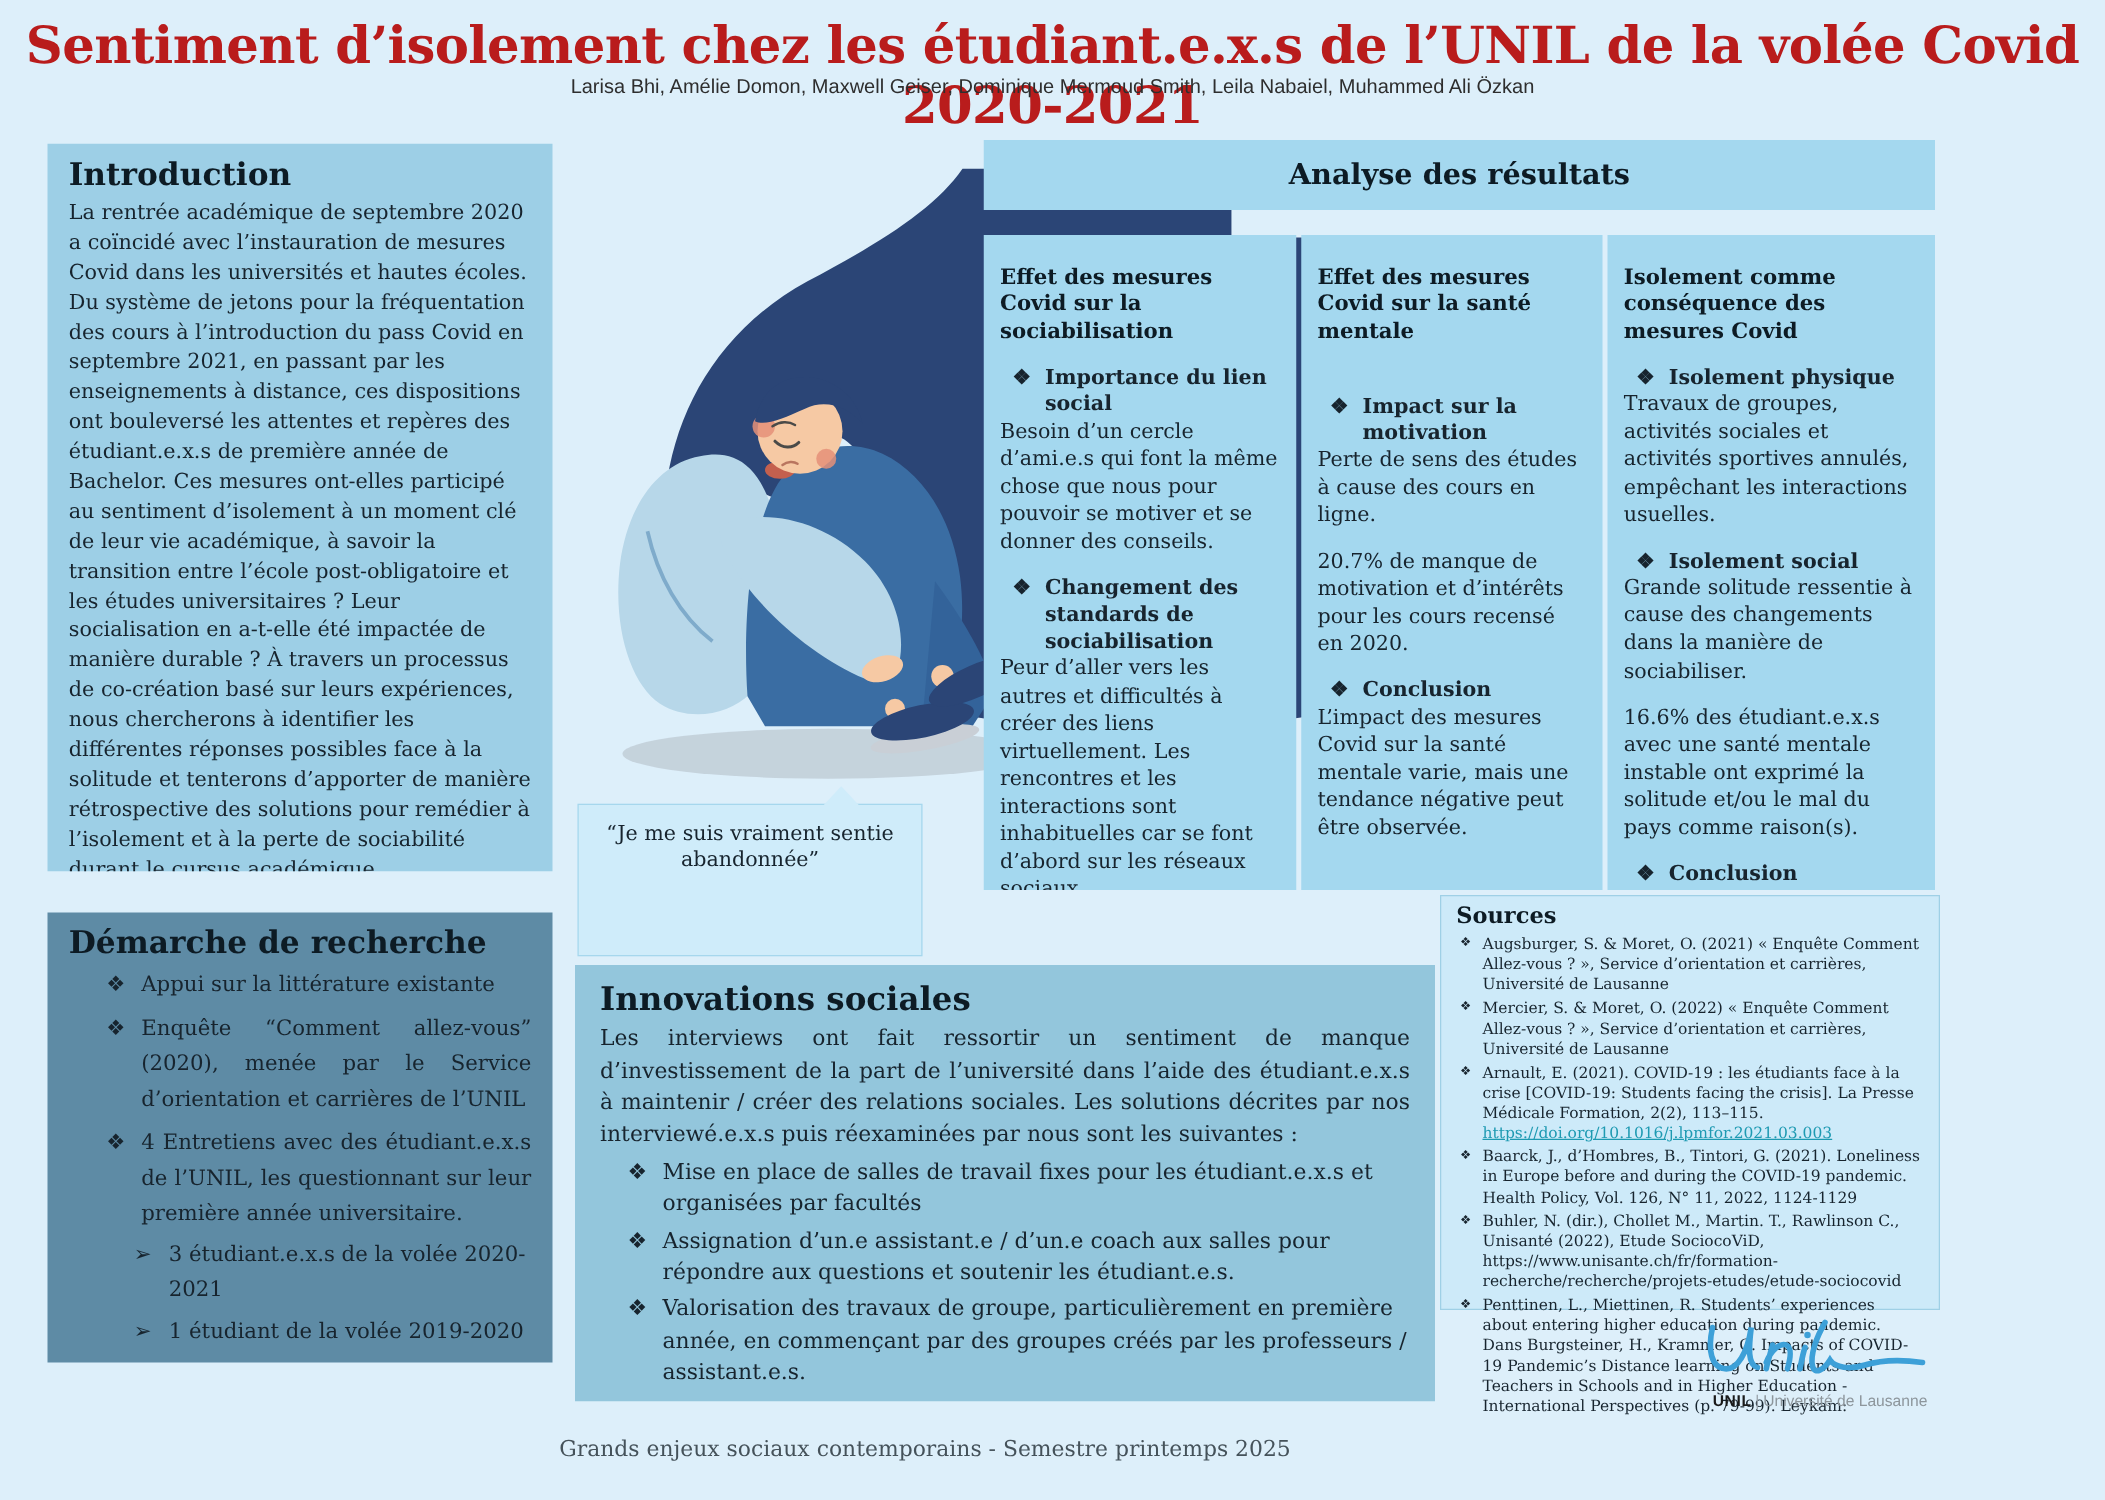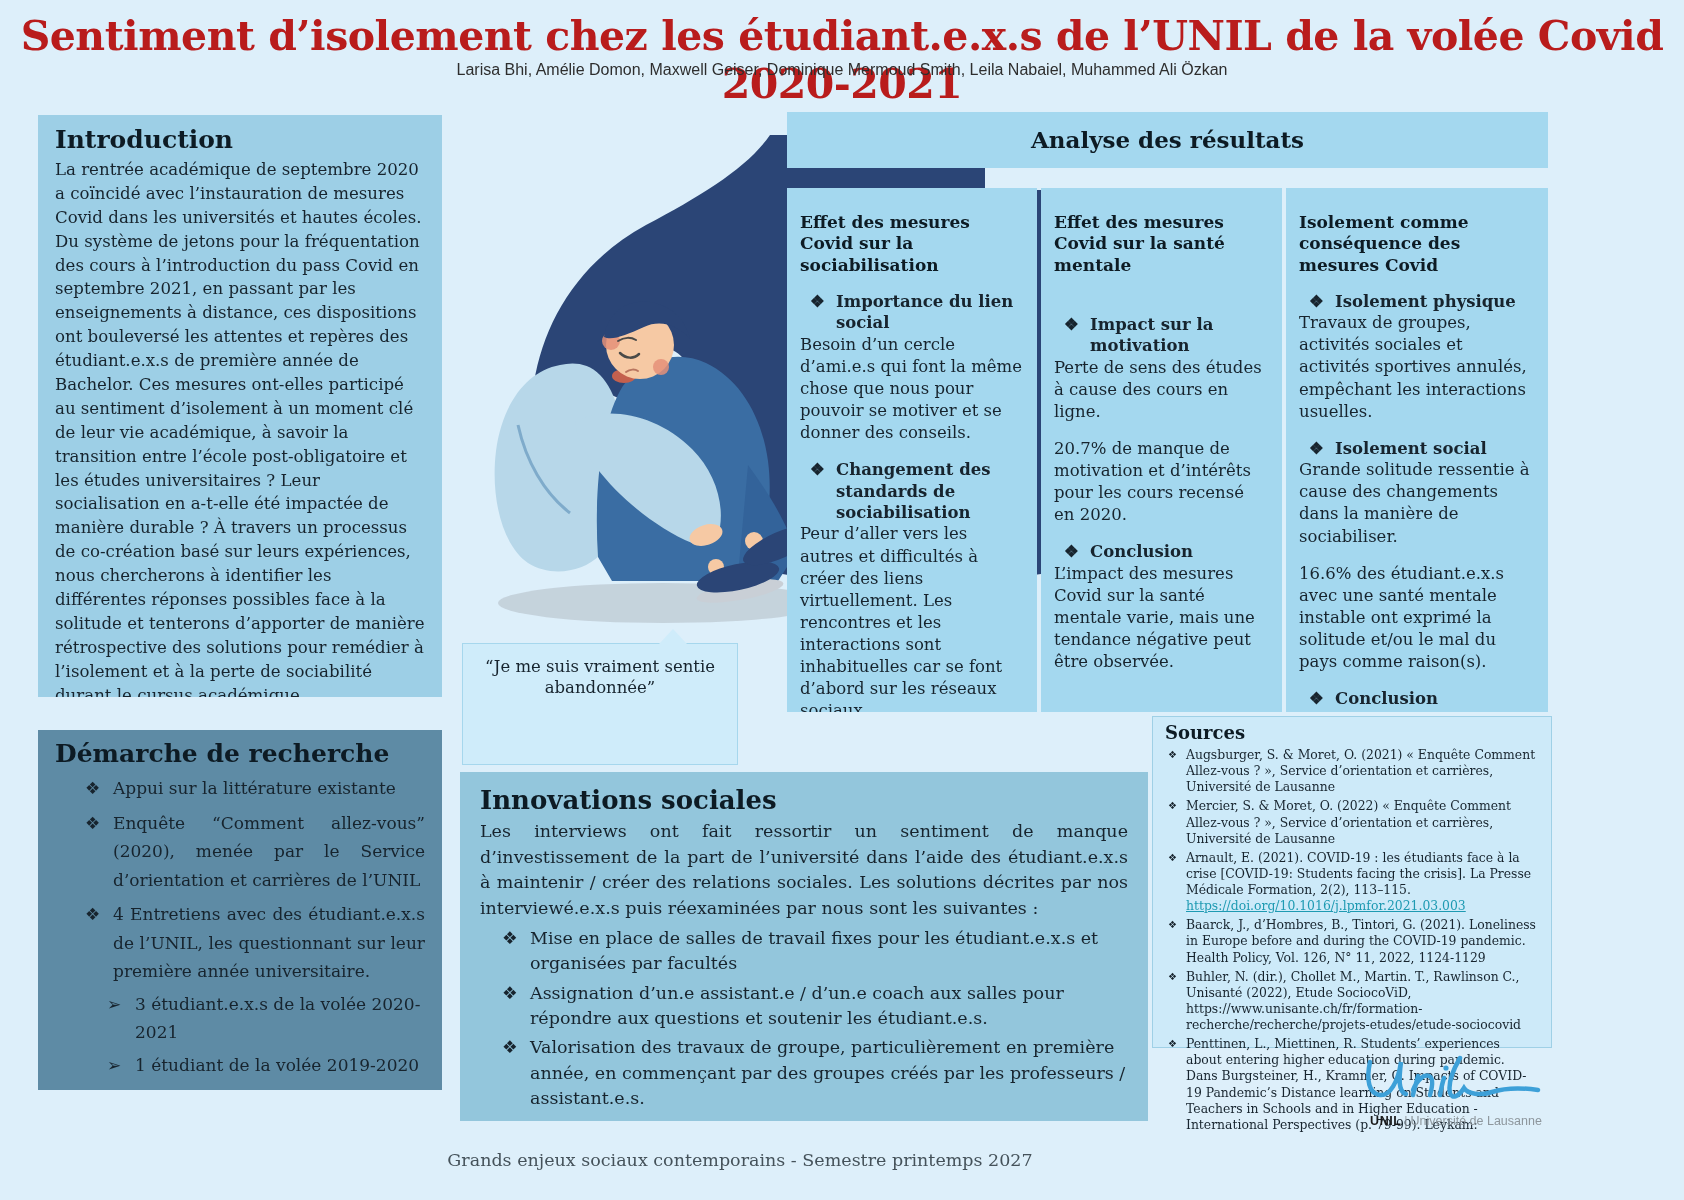--- a/index.html
+++ b/index.html
@@ -246,21 +246,21 @@
     <div class="src">
       <span class="blt">❖</span>
       <span>Buhler, N. (dir.), Chollet M., Martin. T., Rawlinson C., Unisanté (2022), Etude SociocoViD, https://www.unisante.ch/fr/formation-recherche/recherche/projets-etudes/etude-sociocovid</span>
     </div>
     <div class="src">
       <span class="blt">❖</span>
       <span>Penttinen, L., Miettinen, R. Students’ experiences about entering higher education during pandemic. Dans Burgsteiner, H., Krammer, G. Impacts of COVID-19 Pandemic’s Distance learning on Students and Teachers in Schools and in Higher Education - International Perspectives (p. 79-99). Leykam:</span>
     </div>
   </div>
 
-  <div class="abs footer-line">Grands enjeux sociaux contemporains - Semestre printemps 2027</div>
+  <div class="abs footer-line">Grands enjeux sociaux contemporains - Semestre printemps 2025</div>
 
   <div class="abs logo">
     <svg width="200" height="58" viewBox="0 0 200 58" aria-hidden="true">
       <g fill="none" stroke="#3da0d8" stroke-width="4.5" stroke-linecap="round">
         <path d="M14 12 C10 30 13 44 24 45 C34 46 42 32 45 12 C43 28 42 42 50 44"></path>
         <path d="M62 26 C60 34 58 40 57 45 M57 40 C61 30 68 24 73 26 C78 28 76 38 74 45"></path>
         <path d="M88 28 C86 34 85 40 84 45"></path>
         <path d="M104 8 C97 20 92 34 94 43 C96 50 103 46 108 38 C112 44 124 46 136 42 C152 37 168 38 182 40"></path>
       </g>
       <circle cx="90" cy="18" r="2.6" fill="#3da0d8"></circle>

